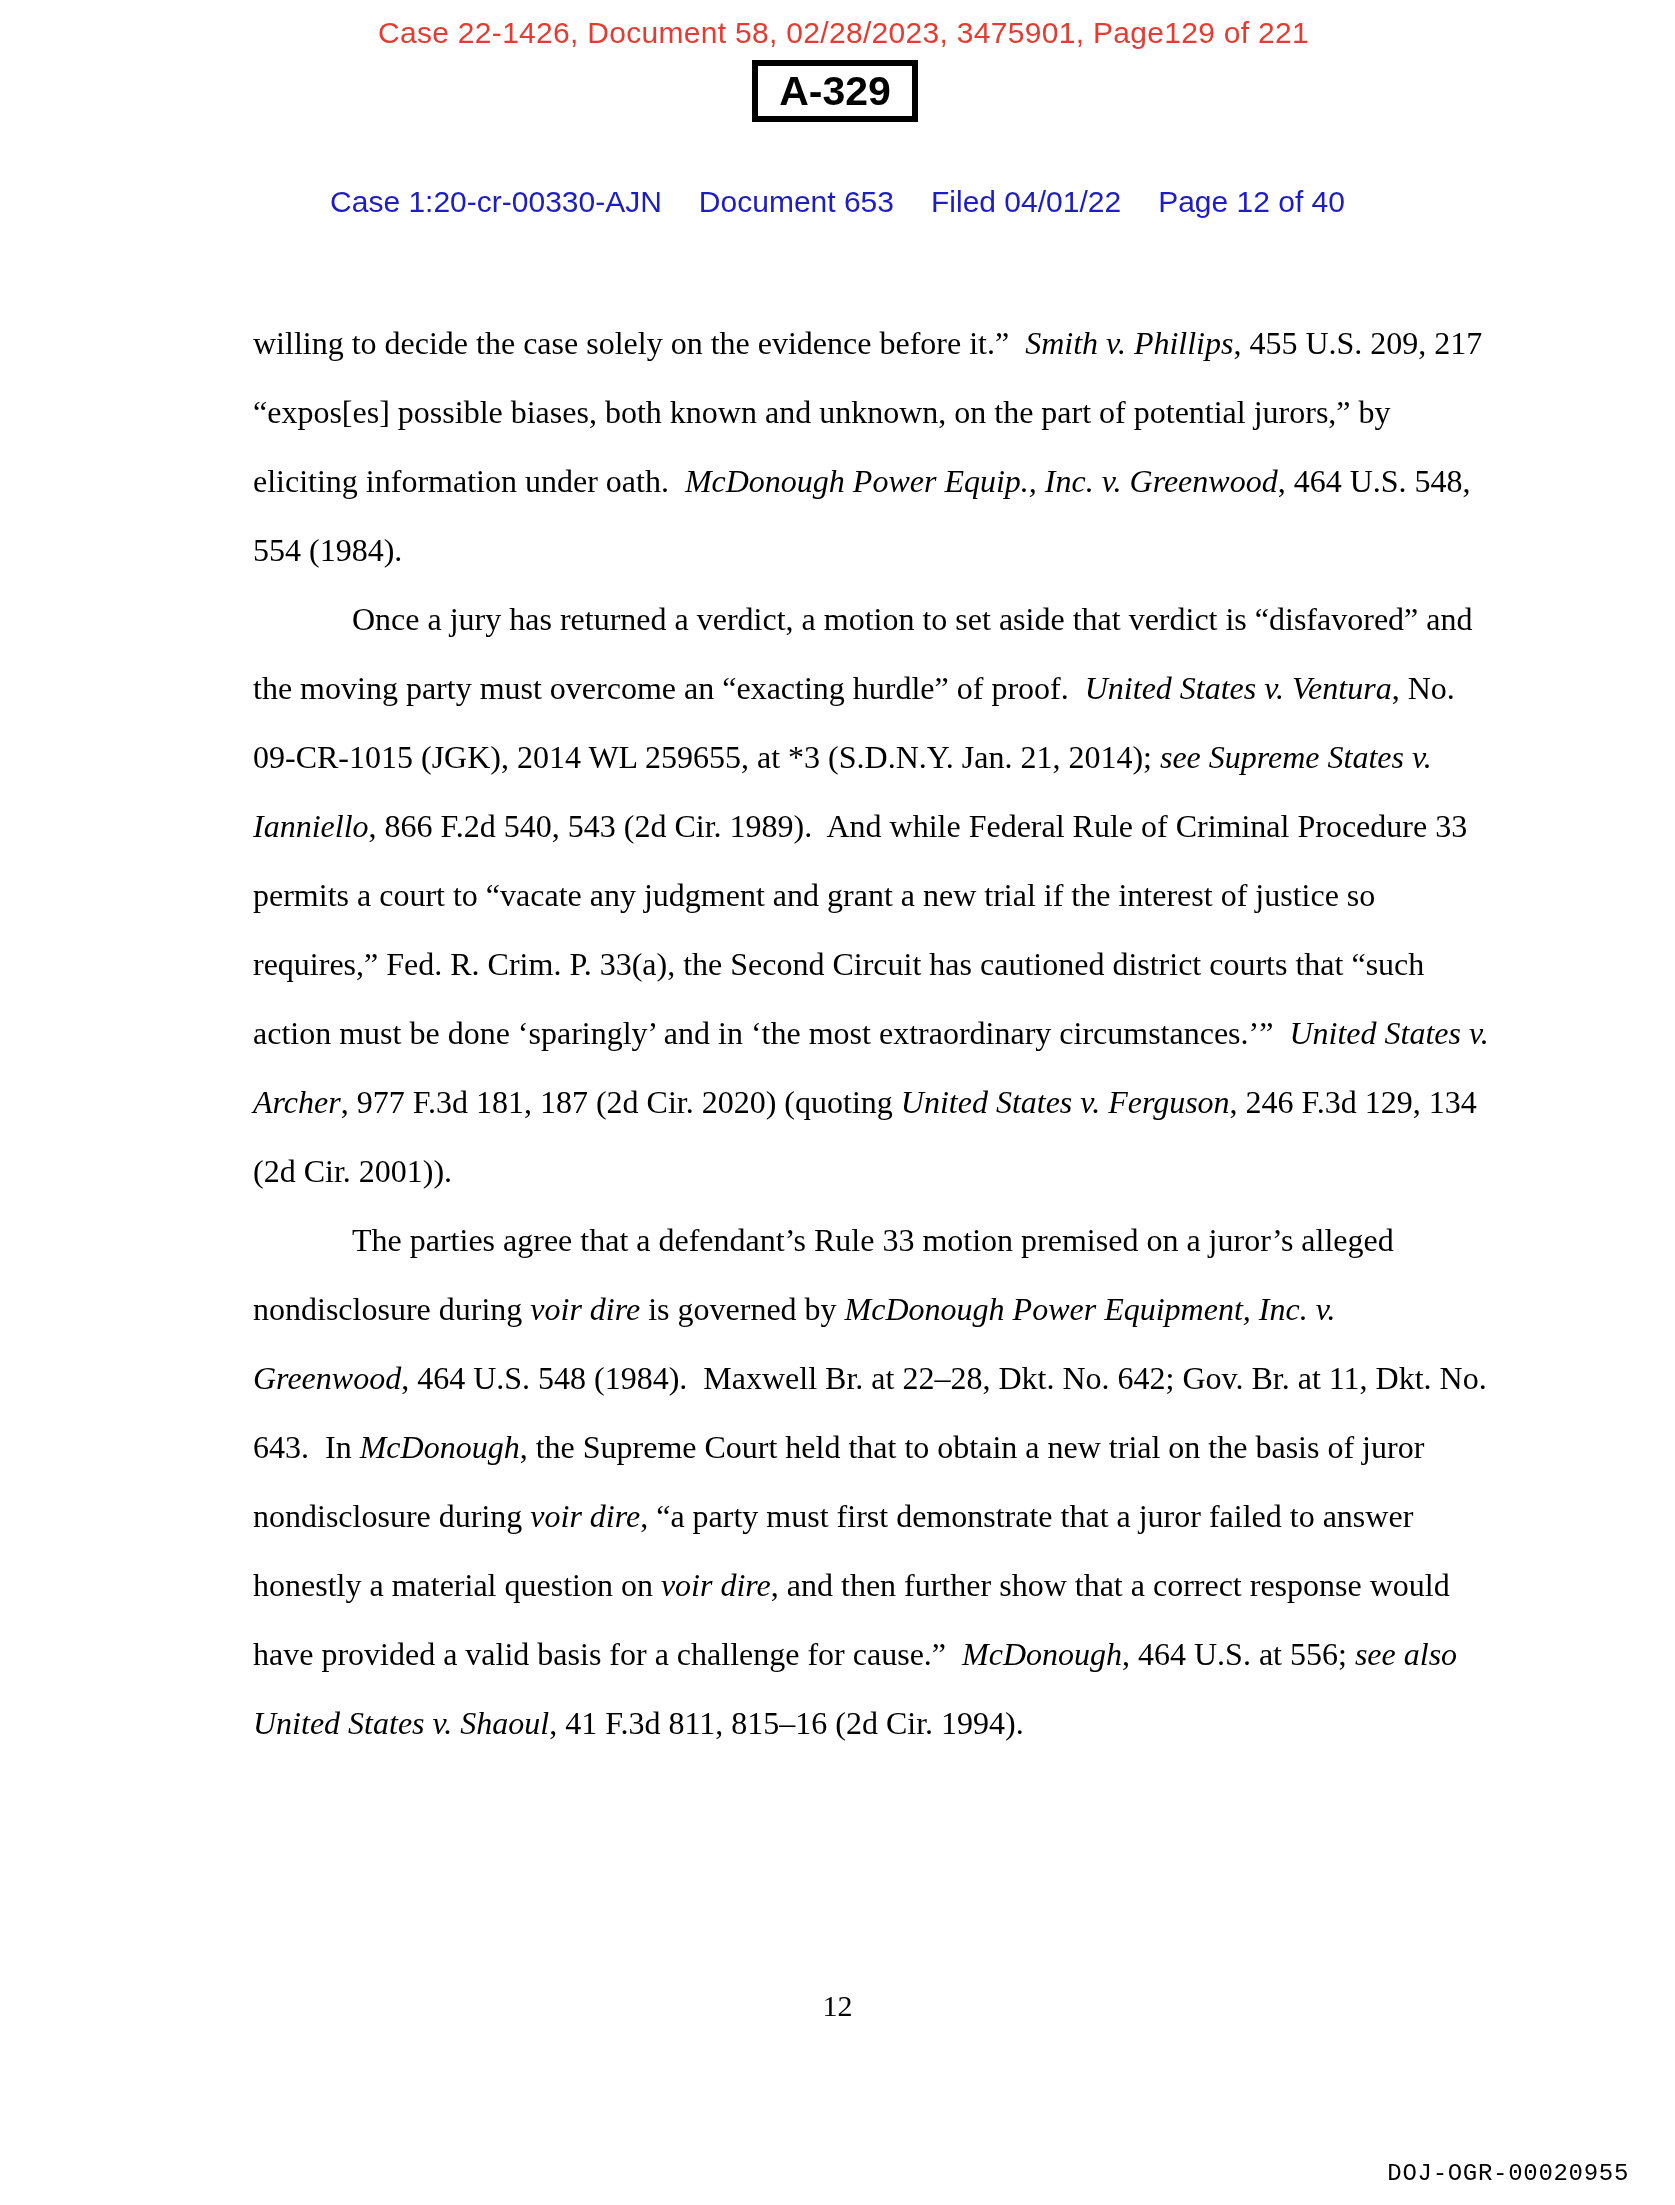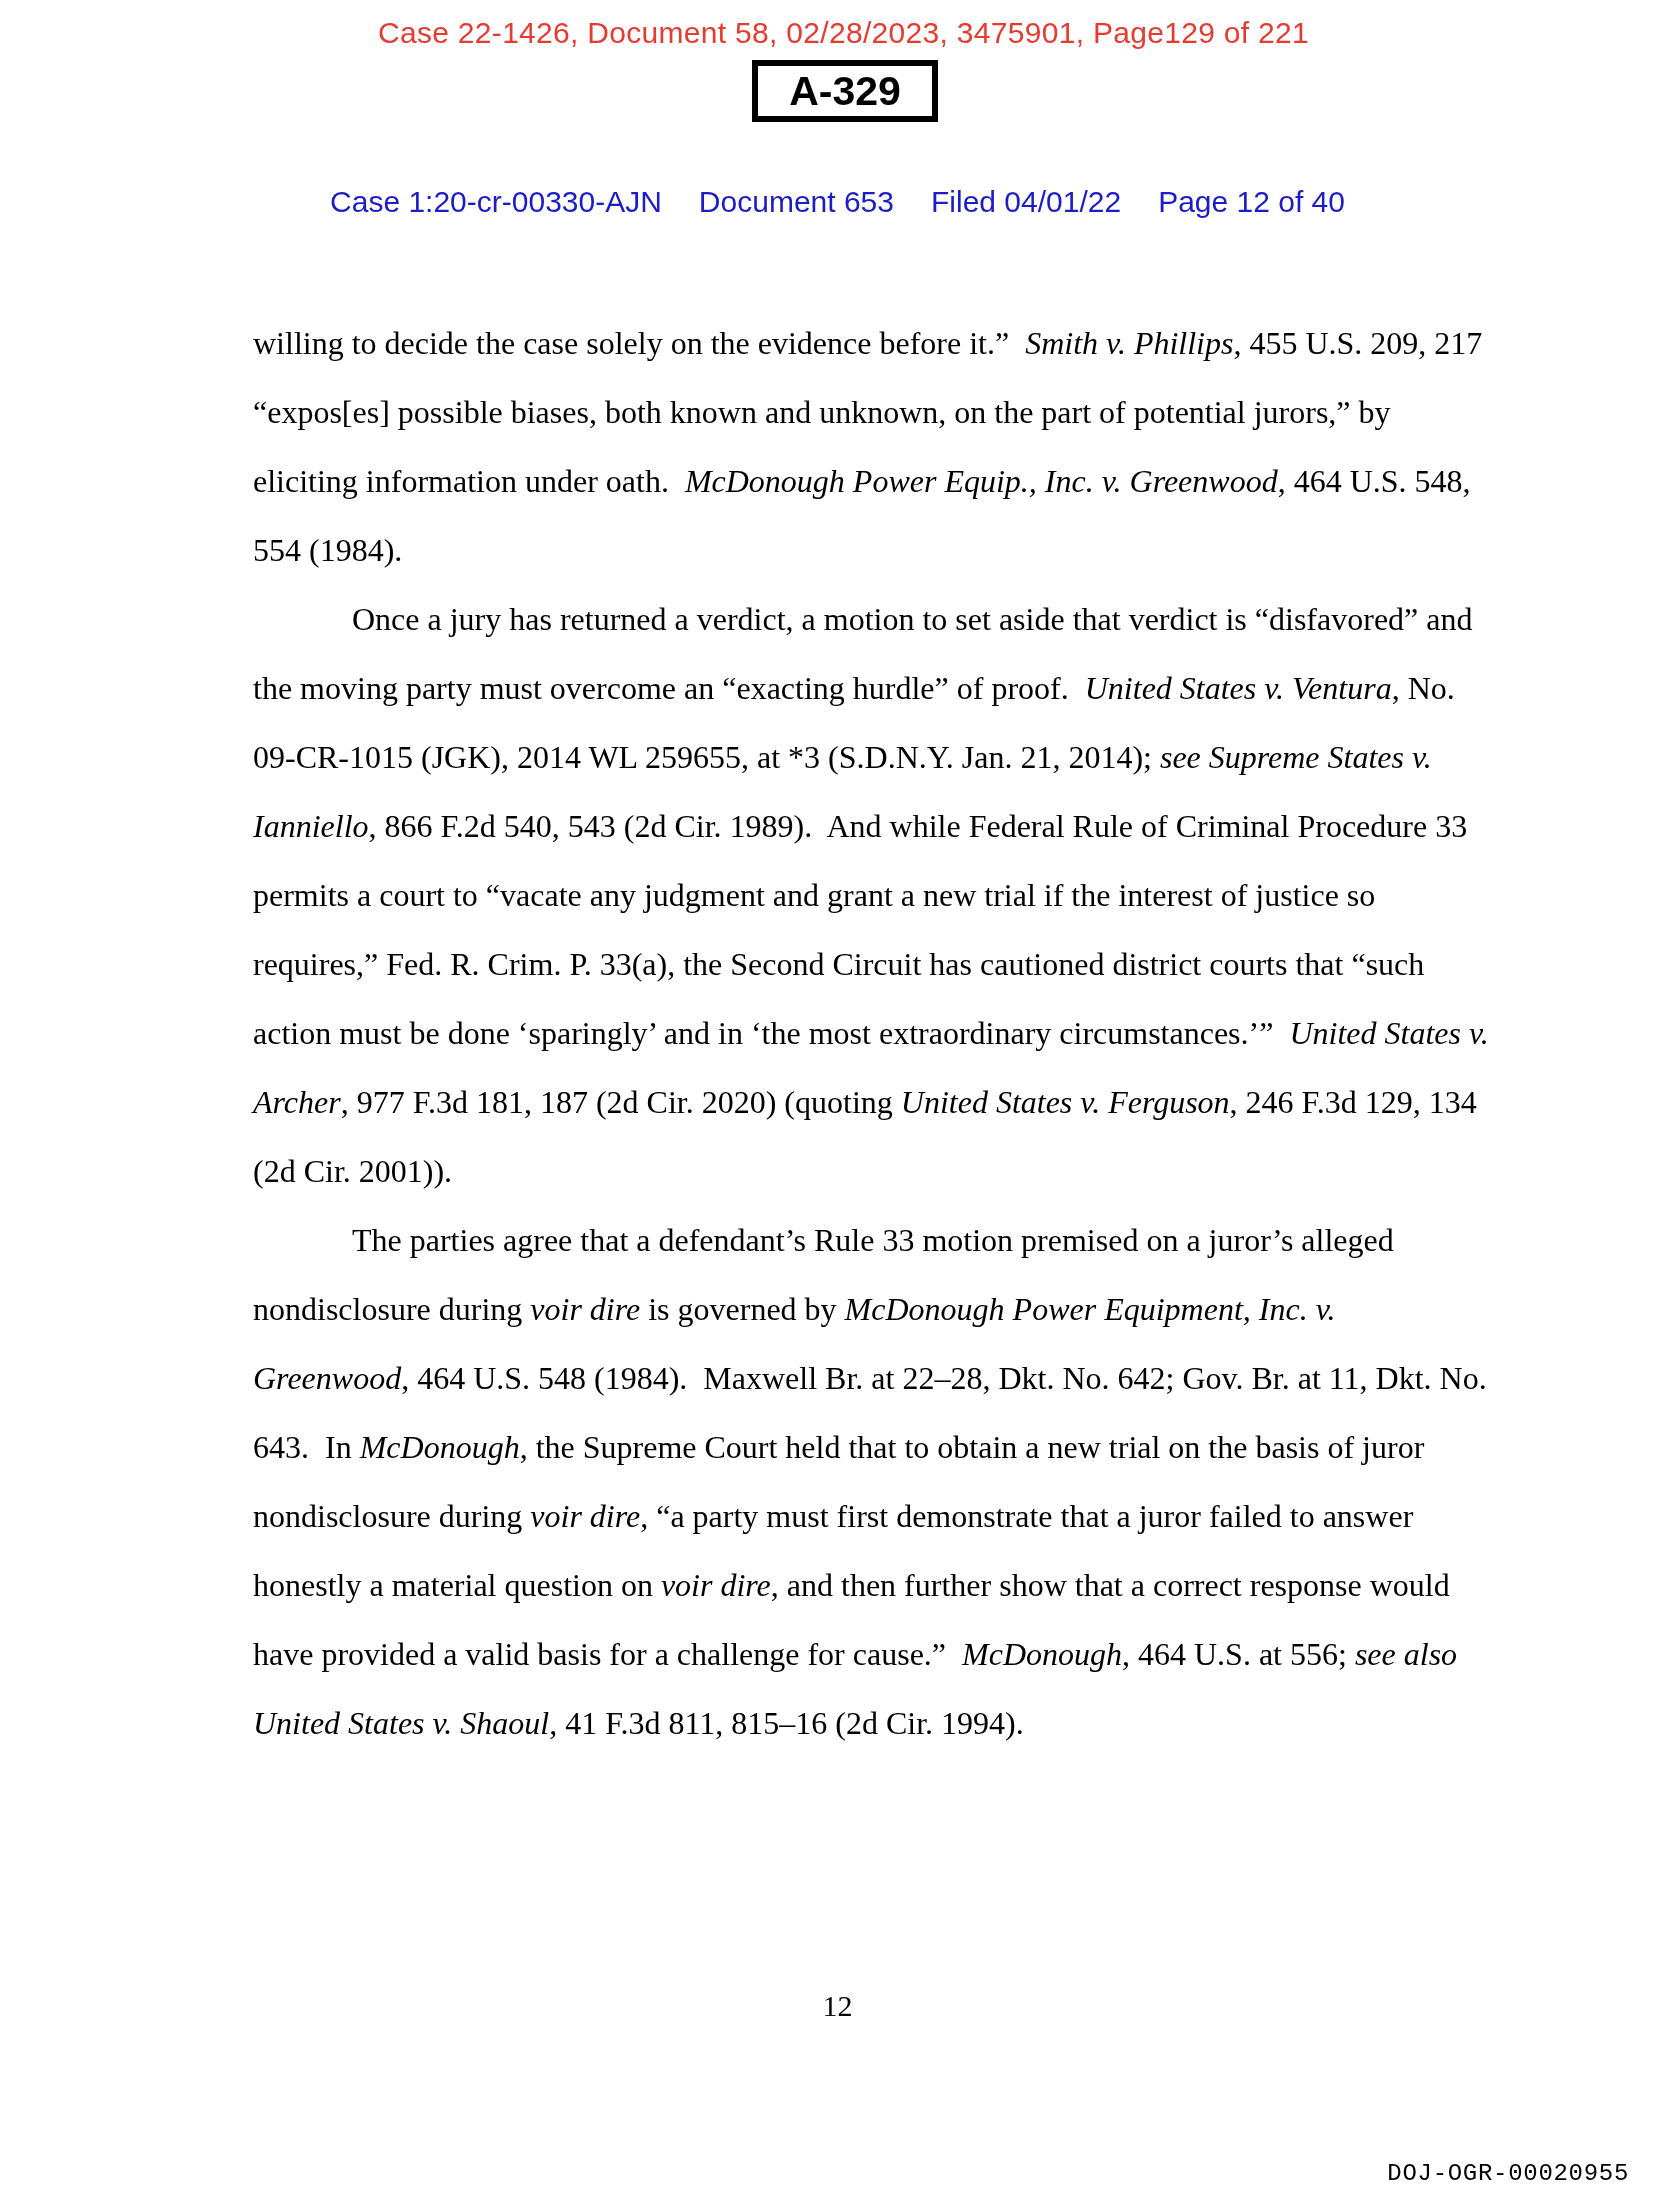--- a/index.html
+++ b/index.html
@@ -17,21 +17,21 @@
     top:16px;left:6px;width:100%;
     text-align:center;
     font-family:"Liberation Sans", sans-serif;
     font-size:30px;
     letter-spacing:0.3px;
     white-space:pre;
   }
   .appendix-box{
     position:absolute;
     top:60px;left:752px;
-    width:186px;height:62px;
+    width:166px;height:62px;
     box-sizing:border-box;
     border:6px solid #000;
     background:#fff;
     display:flex;align-items:center;justify-content:center;
   }
   .appendix-box .label{
     font-family:"Liberation Sans", sans-serif;
     font-weight:bold;
     font-size:41px;
     letter-spacing:0px;

